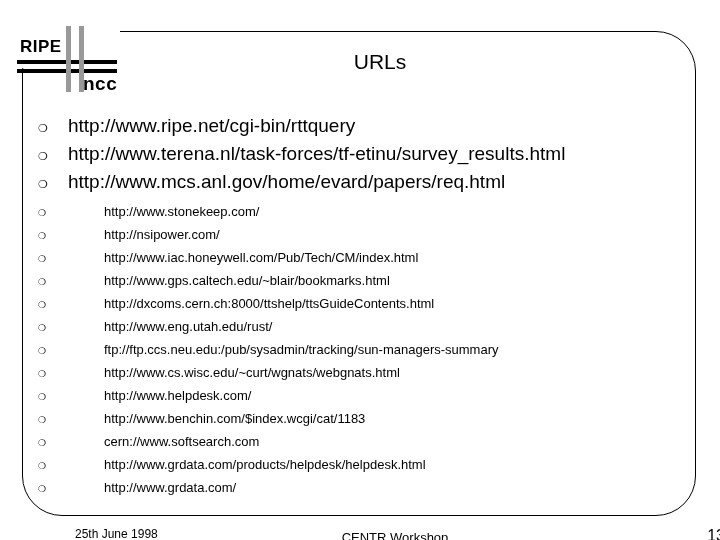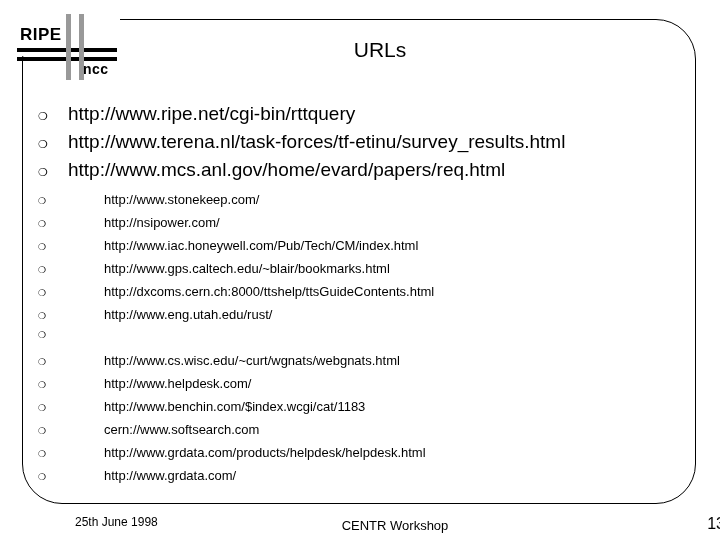--- a/index.html
+++ b/index.html
@@ -11,21 +11,21 @@
     width: 720px;
     height: 540px;
     overflow: hidden;
     font-family: "Liberation Sans", sans-serif;
     color: #000000;
     position: relative;
   }
 
   #slide {
     position: absolute;
-    left: 0; top: 0;
+    left: 0; top: 12px;
     width: 720px;
     height: 460px;
   }
 
   
   #frame {
     position: absolute;
     left: 22px;
     top: 19px;
     width: 674px;
@@ -59,21 +59,21 @@
     top: 18px;
     font-size: 17px;
     font-weight: bold;
     letter-spacing: 0.5px;
     line-height: 1;
   }
   #logo .ncc-text {
     position: absolute;
     left: 69px;
     top: 54px;
-    font-size: 14px;
+    font-size: 19px;
     font-weight: bold;
     letter-spacing: 0.5px;
     line-height: 1;
   }
   #logo .hbar {
     position: absolute;
     left: 3px;
     width: 100px;
     height: 4px;
     background: #000000;
@@ -235,20 +235,21 @@
       <div class="bullet-row lvl2">
         <span class="bullet-mark">❍</span>
         <span class="bullet-text">http://dxcoms.cern.ch:8000/ttshelp/ttsGuideContents.html</span>
       </div>
       <div class="bullet-row lvl2">
         <span class="bullet-mark">❍</span>
         <span class="bullet-text">http://www.eng.utah.edu/rust/</span>
       </div>
       <div class="bullet-row lvl2">
         <span class="bullet-mark">❍</span>
+        <span class="bullet-text">ftp://ftp.ccs.neu.edu:/pub/sysadmin/tracking/sun-managers-summary</span>
       </div>
       <div class="bullet-row lvl2">
         <span class="bullet-mark">❍</span>
         <span class="bullet-text">http://www.cs.wisc.edu/~curt/wgnats/webgnats.html</span>
       </div>
       <div class="bullet-row lvl2">
         <span class="bullet-mark">❍</span>
         <span class="bullet-text">http://www.helpdesk.com/</span>
       </div>
       <div class="bullet-row lvl2">

